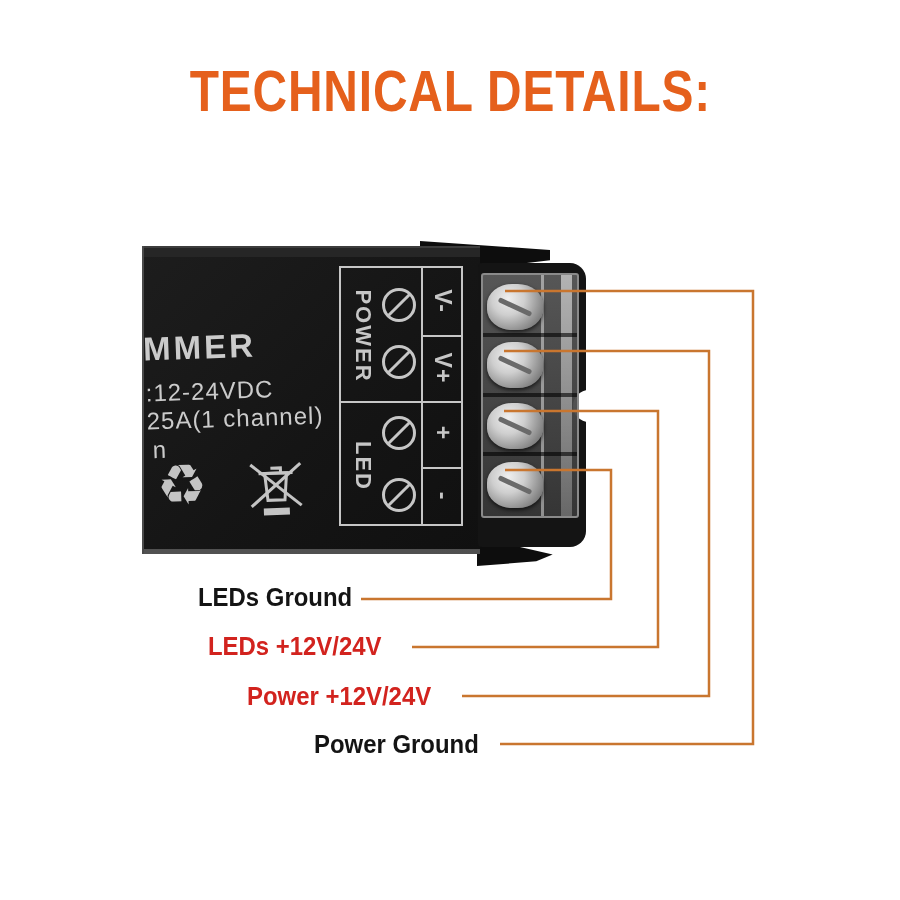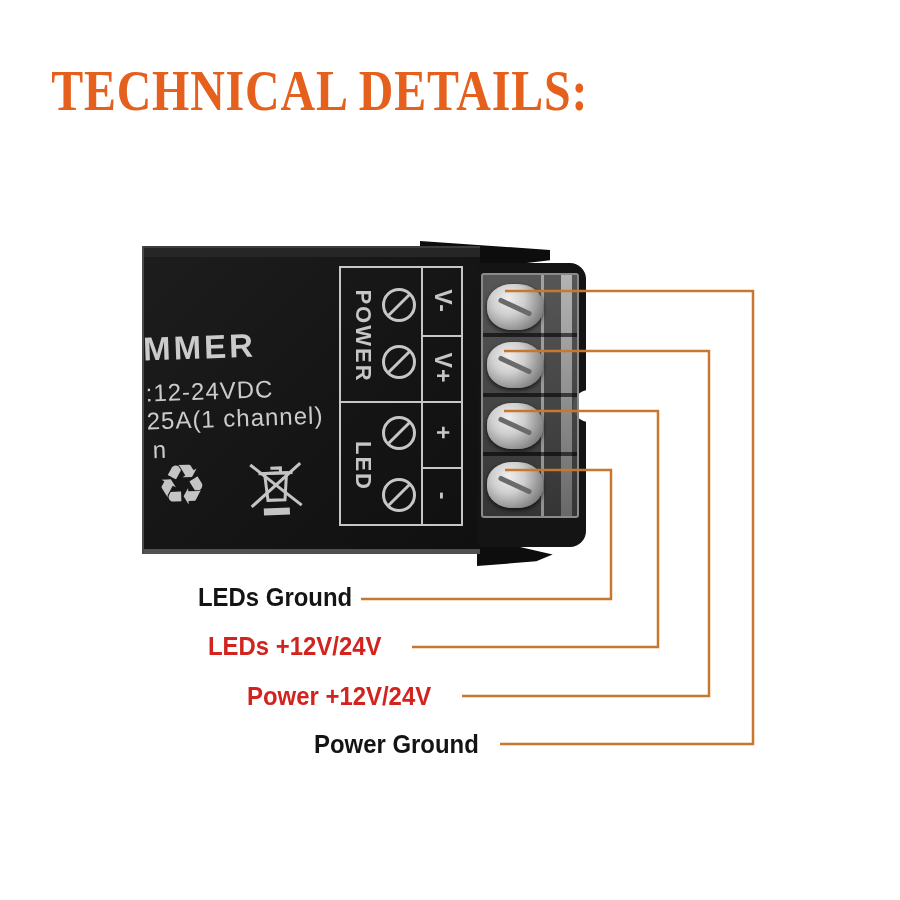--- a/index.html
+++ b/index.html
@@ -1,21 +1,21 @@
 <!DOCTYPE html>
 <html><head>
 <meta charset="utf-8">
 <style>
   html,body{margin:0;padding:0;background:#ffffff;}
   .canvas{
     position:relative;width:900px;height:900px;background:#ffffff;overflow:hidden;
     font-family:"Liberation Sans",sans-serif;
   }
   
-  .title-wrap{position:absolute;left:0;top:58px;width:900px;font-family:Liberation Serif, serif;}
+  .title-wrap{position:absolute;left:0;top:58px;width:900px;text-align:center;}
   .title{
     display:inline-block;font-size:57px;font-weight:bold;letter-spacing:1px;
     color:#E5601C;transform:scaleX(.84);transform-origin:center;white-space:nowrap;
   }
   
   .body{
     position:absolute;left:142px;top:246px;width:336px;height:308px;
     background:linear-gradient(135deg,#1d1d1d 0%,#151515 55%,#101010 100%);
     border-left:2px solid #4a4a4a;
   }

